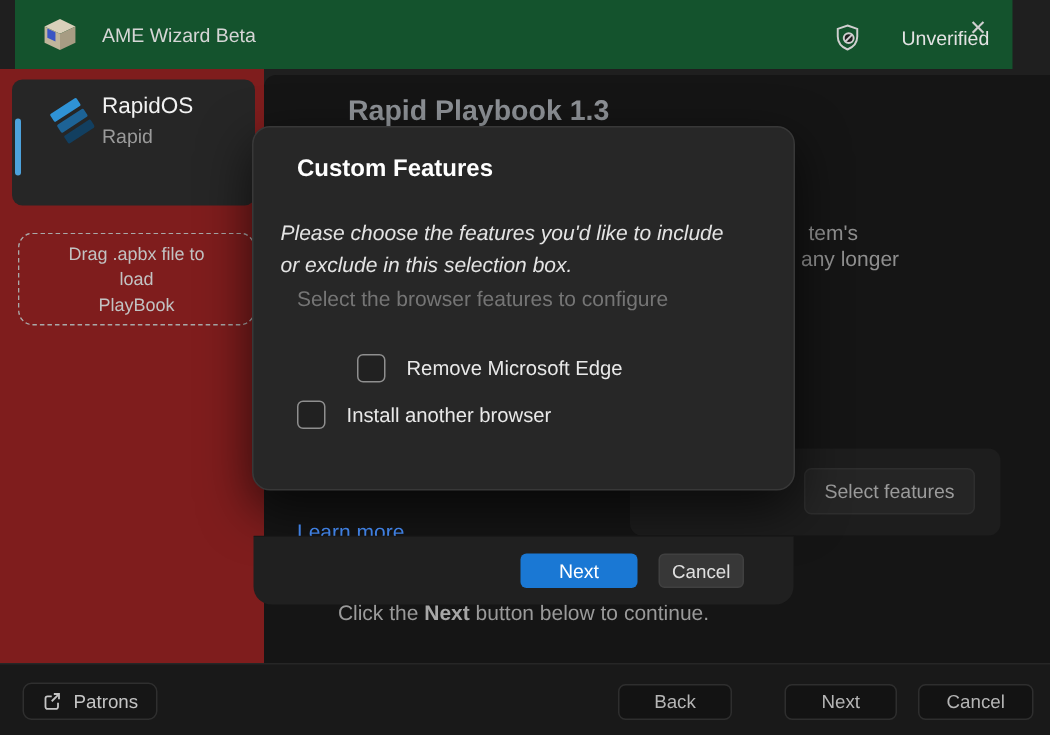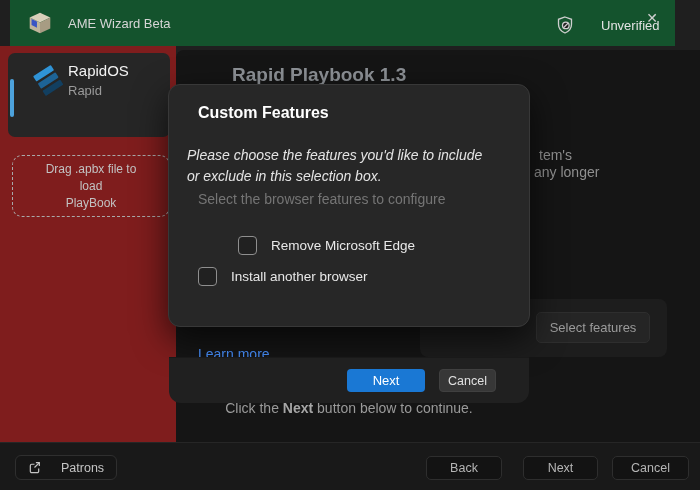--- a/index.html
+++ b/index.html
@@ -51,25 +51,25 @@
   .select-features-btn{position:absolute;left:116px;top:13px;width:114px;height:31px;background:#252525;
     border:1px solid #2e2e2e;border-radius:5px;color:#9b9b9b;font-size:13px;cursor:pointer;}
   .continue-hint{position:absolute;left:-8px;top:350px;width:362px;text-align:center;font-size:14px;
     color:#9a9a9a;white-space:nowrap;}
   .continue-hint b{font-weight:700;color:#a6a6a6;}
 
   
   .footerbar{position:absolute;left:0;top:442px;width:700px;height:48px;background:#191919;
     border-top:1px solid rgba(255,255,255,0.06);}
   .patrons-btn{position:absolute;left:15px;top:12px;height:25px;padding:0 12px;background:#161616;
-    border:1px solid #2f2f2f;border-radius:6px;display:flex;align-items:center;gap:20px;cursor:pointer;text-align:center;}
+    border:1px solid #2f2f2f;border-radius:6px;display:flex;align-items:center;gap:8px;cursor:pointer;text-align:center;}
   .patrons-btn span{font-size:12.5px;color:#c5c5c5;}
   .nav-btn{position:absolute;top:13px;height:24px;background:#131313;border:1px solid #2e2e2e;
     border-radius:5px;color:#b5b5b5;font-size:12.5px;cursor:pointer;}
-  .back-btn{left:426px;width:76px;text-align:center;}
+  .back-btn{left:412px;width:76px;text-align:center;}
   .next-nav-btn{left:523px;width:75px;}
   .cancel-nav-btn{left:612px;width:77px;}
 
   
   .dialog{position:absolute;left:168px;top:84px;width:362px;height:243px;background:#272727;
     border:1px solid #383838;border-radius:12px;box-shadow:0 12px 34px rgba(0,0,0,0.65);z-index:10;}
   .dialog-title{position:absolute;left:29px;top:19px;font-size:16px;font-weight:700;color:#ffffff;}
   .dialog-desc{position:absolute;left:18px;top:60px;font-size:14px;line-height:21px;color:#e4e4e4;font-style:italic;}
   .dialog-hint{position:absolute;left:29px;top:106px;font-size:14px;color:#757575;}
   .chk-row{position:absolute;left:29px;display:flex;align-items:center;gap:14px;cursor:pointer;}

